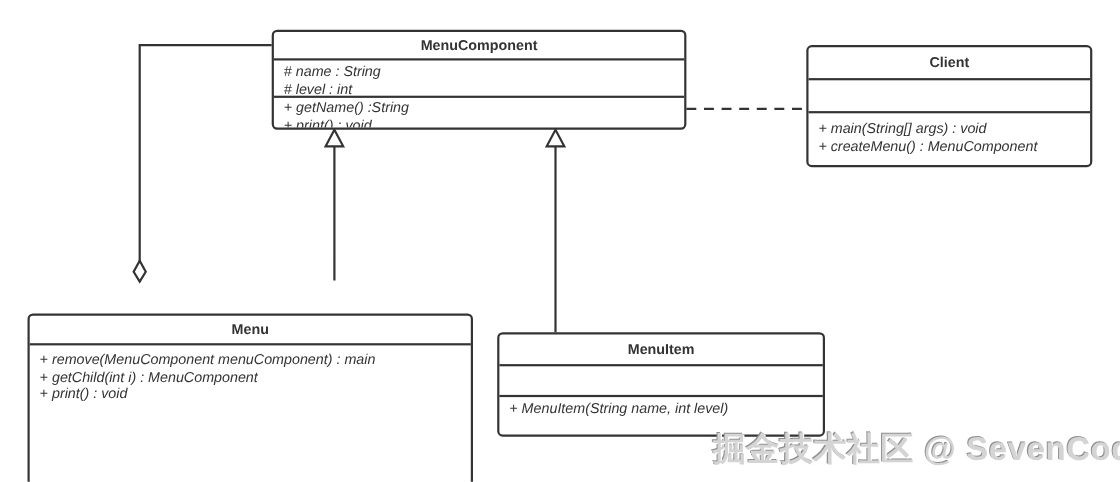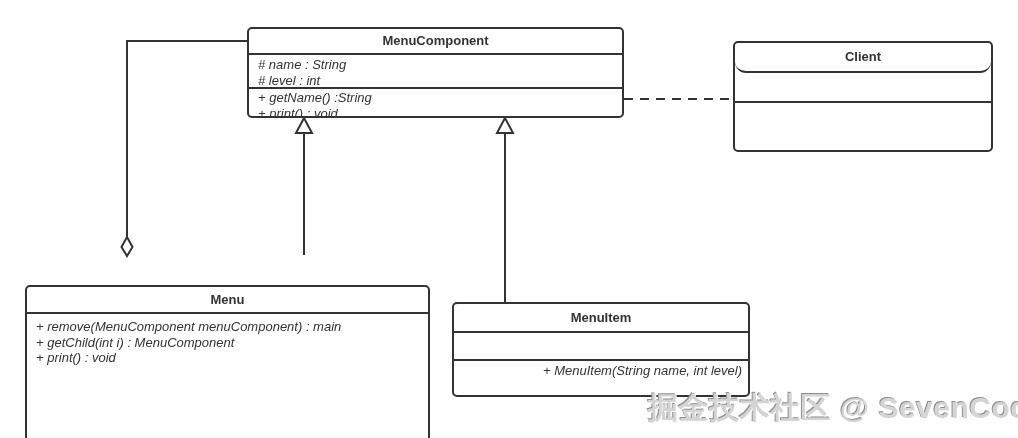--- a/index.html
+++ b/index.html
@@ -39,30 +39,30 @@
   .uml-section.last { border-bottom: none; border-radius: 13px; }
   .uml-line { white-space: nowrap; }
 
   
   #cls-menucomponent { left: 247px; top: 27px;  width: 377px; height: 91px;  }
   #cls-menucomponent .uml-title   { height: 26px; }
   #cls-menucomponent .sec-attrs   { height: 34px; }
   #cls-menucomponent .sec-methods { height: 27px; padding-top: 1px; }
 
   #cls-client { left: 733px; top: 41px; width: 260px; height: 111px; }
-  #cls-client .uml-title   { height: 30px; border-radius: 11px; }
+  #cls-client .uml-title   { height: 30px; }
   #cls-client .sec-attrs   { height: 30px; }
   #cls-client .sec-methods { height: 47px; padding-top: 6px; line-height: 16px; }
 
   #cls-menu { left: 25px; top: 255px; width: 405px; height: 157px; margin-top: 30px; }
   #cls-menu .uml-title   { height: 27px; }
   #cls-menu .sec-attrs   { height: 34px; padding-top: 9px; }
   #cls-menu .sec-methods { height: 92px; padding-top: 5px; line-height: 15.7px; }
 
-  #cls-menuitem { left: 452px; top: 302px; width: 298px; height: 95px; text-align: right; }
+  #cls-menuitem { left: 452px; top: 302px; width: 298px; height: 95px; }
   #cls-menuitem .uml-title   { height: 29px; }
   #cls-menuitem .sec-attrs   { height: 28px; }
   #cls-menuitem .sec-methods { height: 18px; padding-top: 2px; line-height: 16px; }
 
   .watermark {
     position: absolute;
     left: 648px;
     top: 388px;
     z-index: 3;
     font-size: 30px;
@@ -100,20 +100,24 @@
     </div>
     <div class="uml-section sec-methods last">
       <div class="uml-line">+ getName() :String</div>
       <div class="uml-line">+ print() : void</div>
     </div>
   </div>
 
   <div class="uml-class" id="cls-client">
     <div class="uml-title">Client</div>
     <div class="uml-section sec-attrs"></div>
+    <div class="uml-section sec-methods last">
+      <div class="uml-line">+ main(String[] args) : void</div>
+      <div class="uml-line">+ createMenu() : MenuComponent</div>
+    </div>
   </div>
 
   <div class="uml-class" id="cls-menu">
     <div class="uml-title">Menu</div>
     <div class="uml-section sec-methods last">
       <div class="uml-line">+ remove(MenuComponent menuComponent) : main</div>
       <div class="uml-line">+ getChild(int i) : MenuComponent</div>
       <div class="uml-line">+ print() : void</div>
     </div>
   </div>

